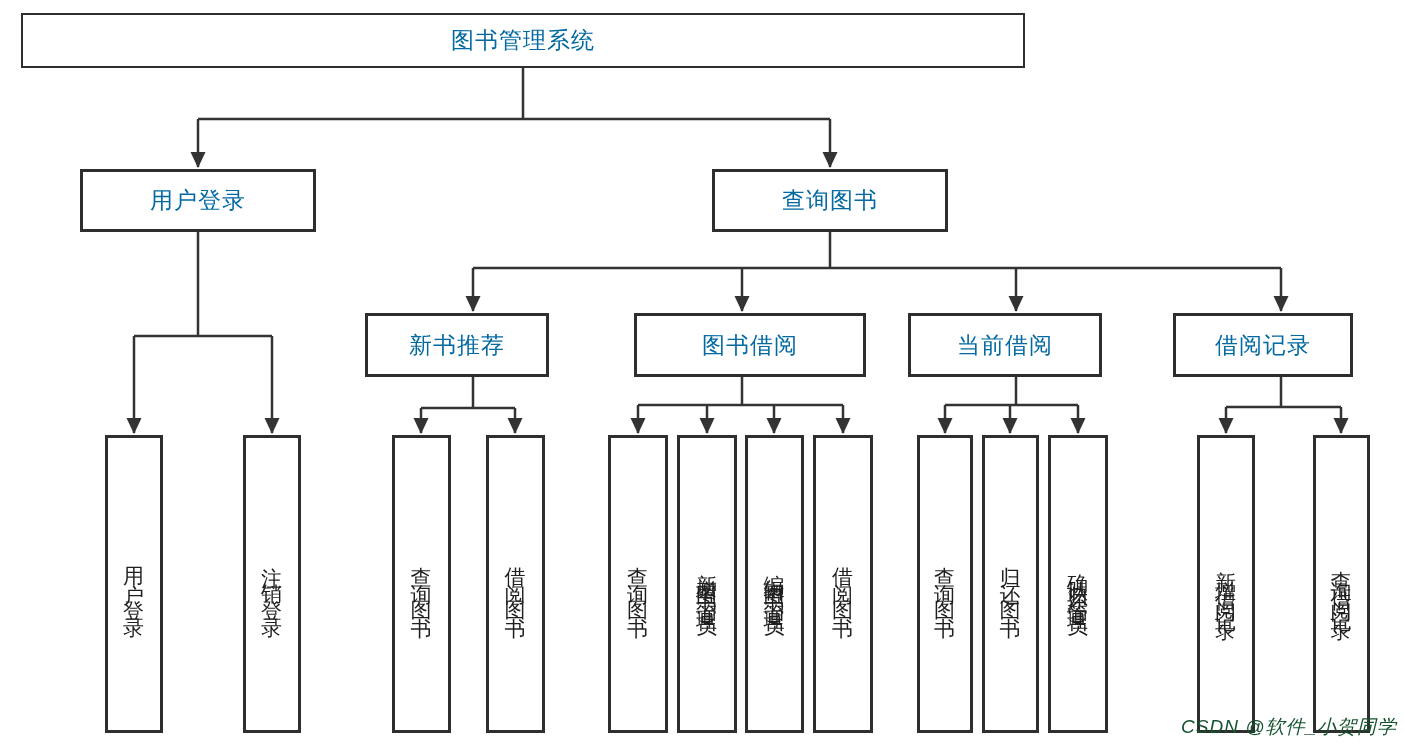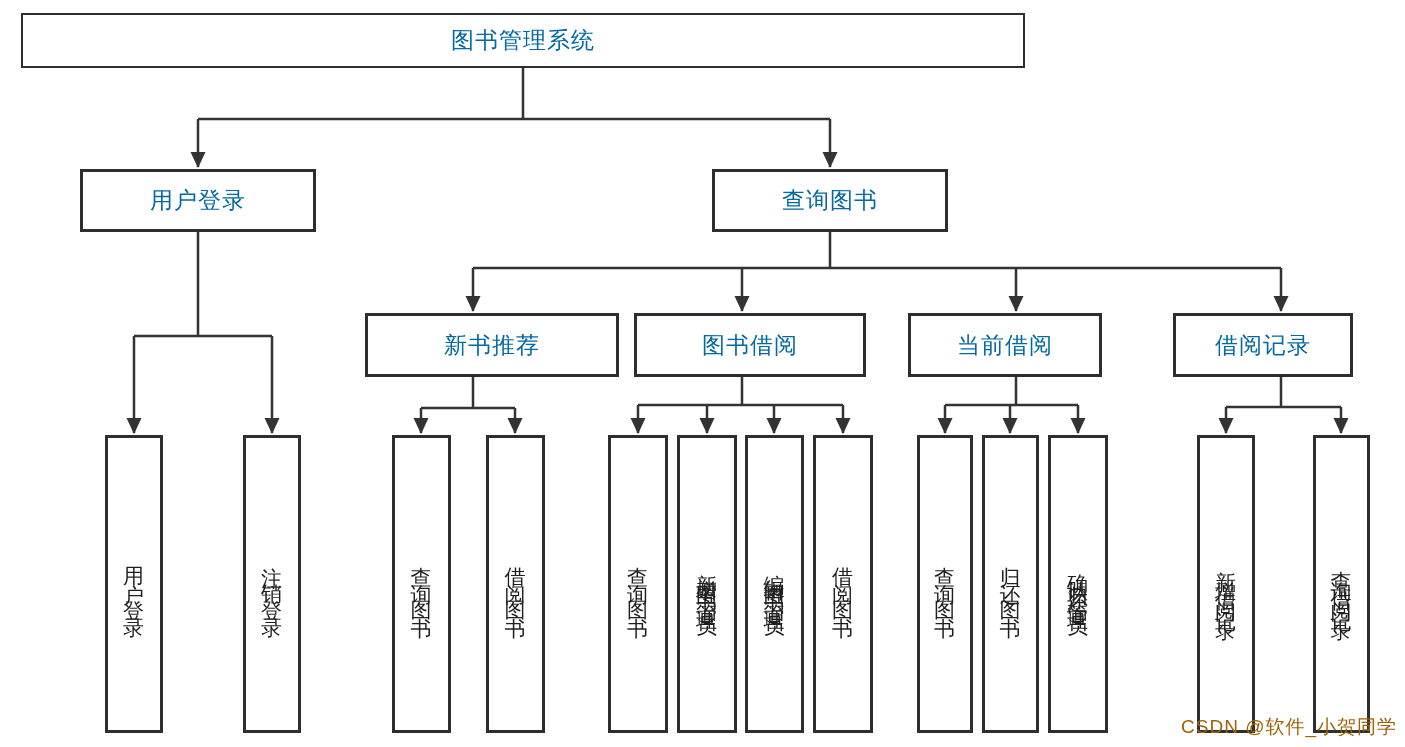--- a/index.html
+++ b/index.html
@@ -38,24 +38,25 @@
     line-height: 1;
     white-space: nowrap;
   }
   .vlabel.sp-mid  { letter-spacing: 10px; }
   .vlabel.sp-long { letter-spacing: 6px; }
   #watermark {
     position: absolute;
     right: 8px;
     bottom: 7px;
     font-size: 19px;
-    color: #a16207;
+    color: #14532d;
     letter-spacing: 1px;
     z-index: 5;
     white-space: nowrap;
+    font-style: italic;
   }
 </style>
 </head>
 <body>
 
 <div id="canvas">
 
   <svg id="wires" width="1405" height="747" viewBox="0 0 1405 747" xmlns="http://www.w3.org/2000/svg">
     <defs>
       <marker id="ah" markerUnits="userSpaceOnUse" markerWidth="20" markerHeight="20" refX="15" refY="0" orient="auto" viewBox="-2 -10 20 20">
@@ -98,21 +99,21 @@
     <span class="hlabel">图书管理系统</span>
   </div>
 
   <div class="box" style="left:80px; top:169px; width:236px; height:63px;">
     <span class="hlabel">用户登录</span>
   </div>
   <div class="box" style="left:712px; top:169px; width:236px; height:63px;">
     <span class="hlabel">查询图书</span>
   </div>
 
-  <div class="box" style="left:365px; top:313px; width:254px; height:64px;">
+  <div class="box" style="left:365px; top:313px; width:184px; height:64px;">
     <span class="hlabel">新书推荐</span>
   </div>
   <div class="box" style="left:634px; top:313px; width:232px; height:64px;">
     <span class="hlabel">图书借阅</span>
   </div>
   <div class="box" style="left:908px; top:313px; width:194px; height:64px;">
     <span class="hlabel">当前借阅</span>
   </div>
   <div class="box" style="left:1173px; top:313px; width:180px; height:64px;">
     <span class="hlabel">借阅记录</span>

